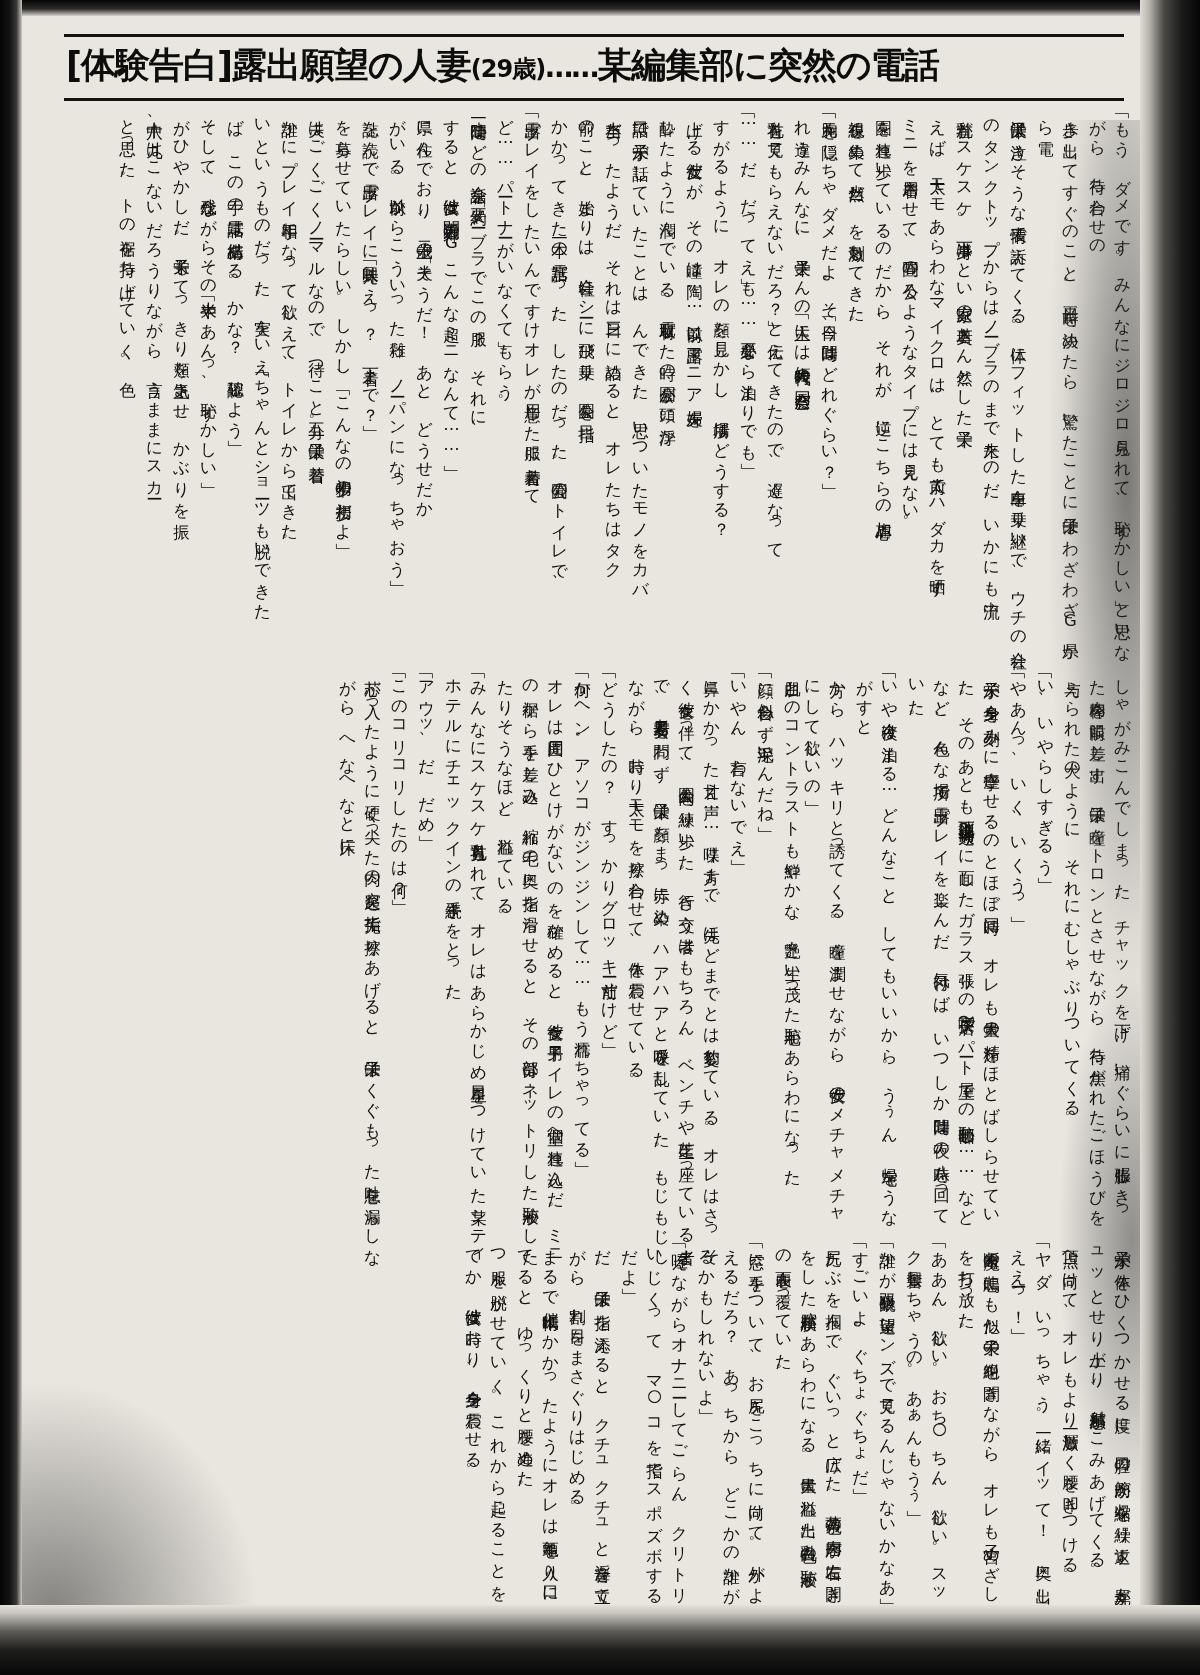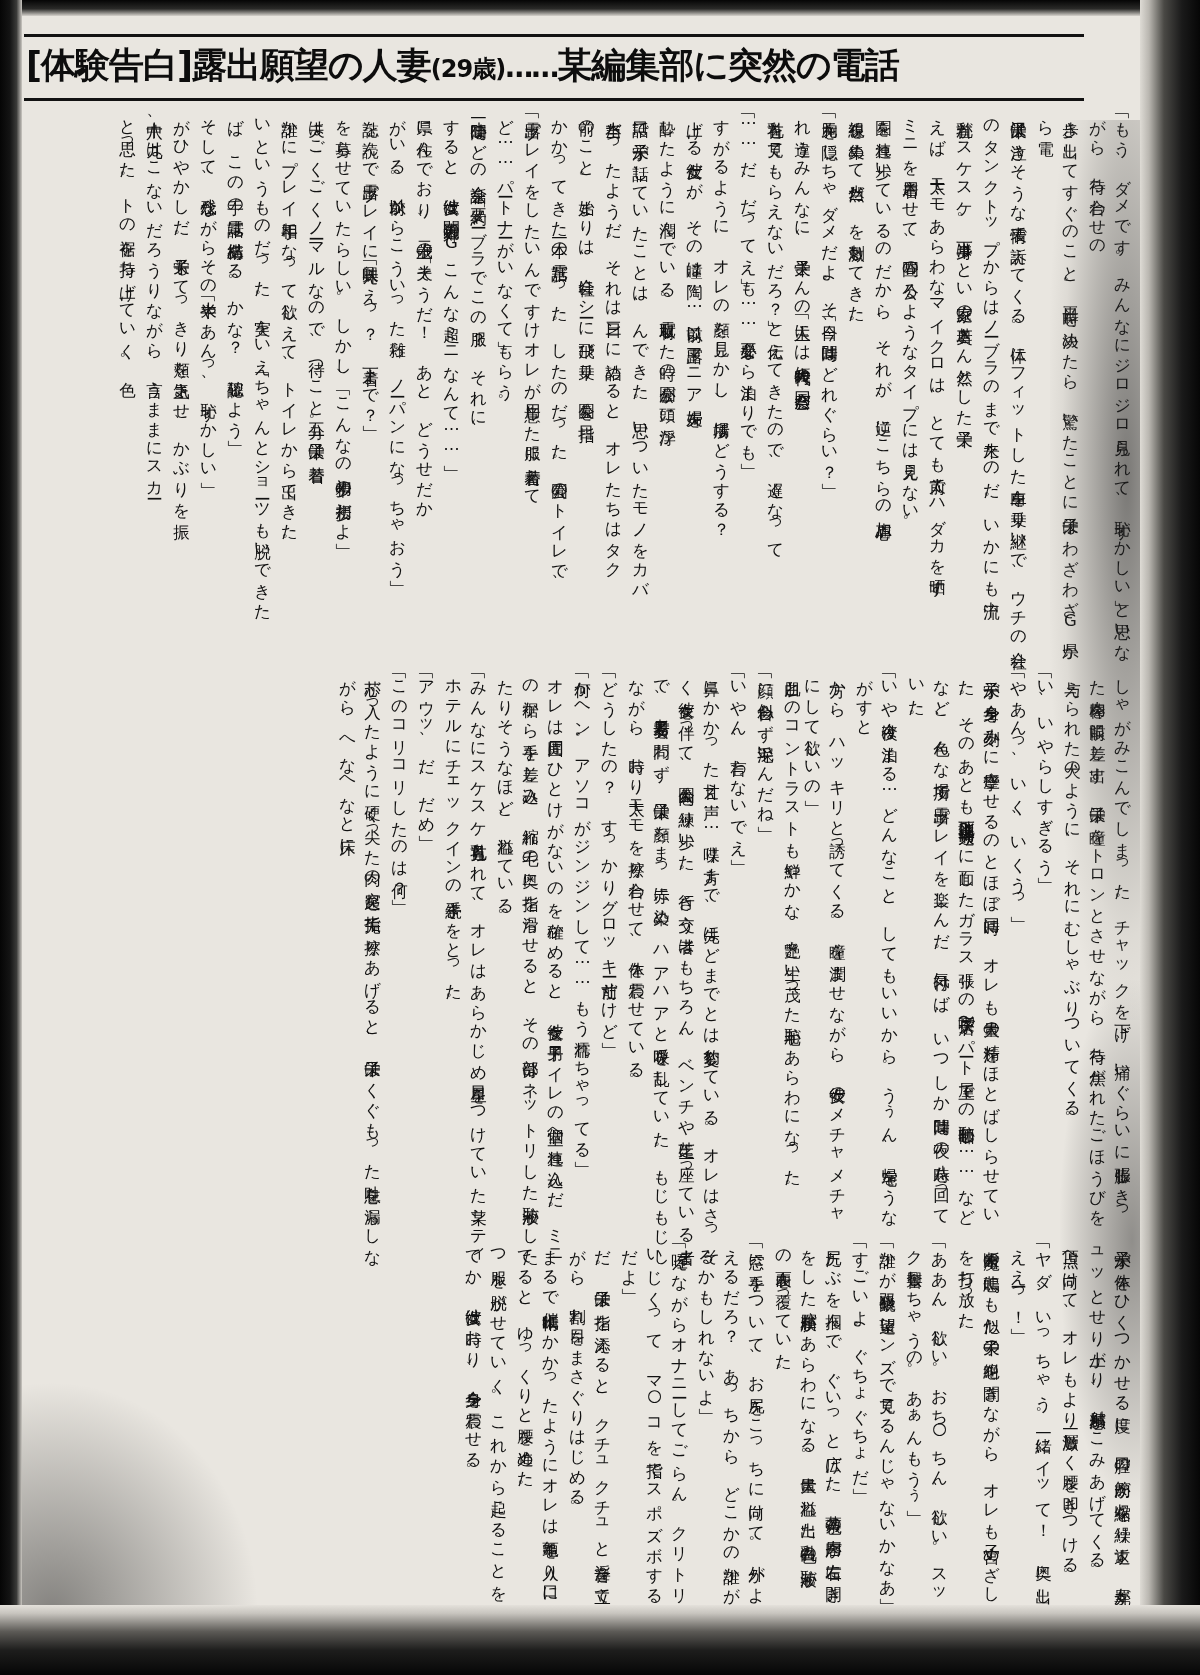--- a/index.html
+++ b/index.html
@@ -69,20 +69,21 @@
     width: 260px; height: 290px;
     background: radial-gradient(ellipse at 20% 80%, rgba(10,10,10,0.45), rgba(255,255,255,0) 70%);
   }
 
   
   .title-wrap {
     position: absolute;
     left: 22px; top: 34px;
     width: 1078px;
     z-index: 4;
+    padding-left: 40px;
   }
   .title-rule-top {
     width: 1060px;
     height: 3px;
     background: #121212;
     margin-left: 2px;
   }
   .title-rule-bottom {
     width: 1060px;
     height: 3px;

